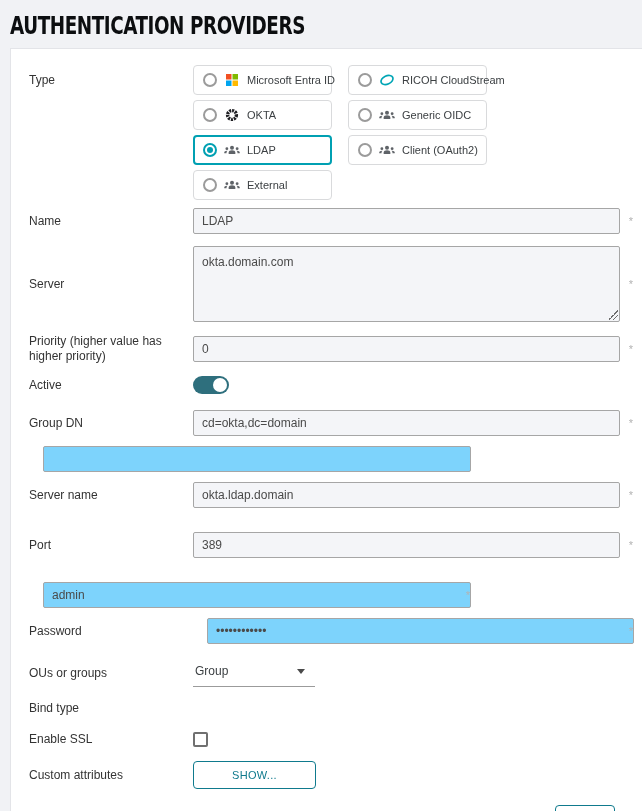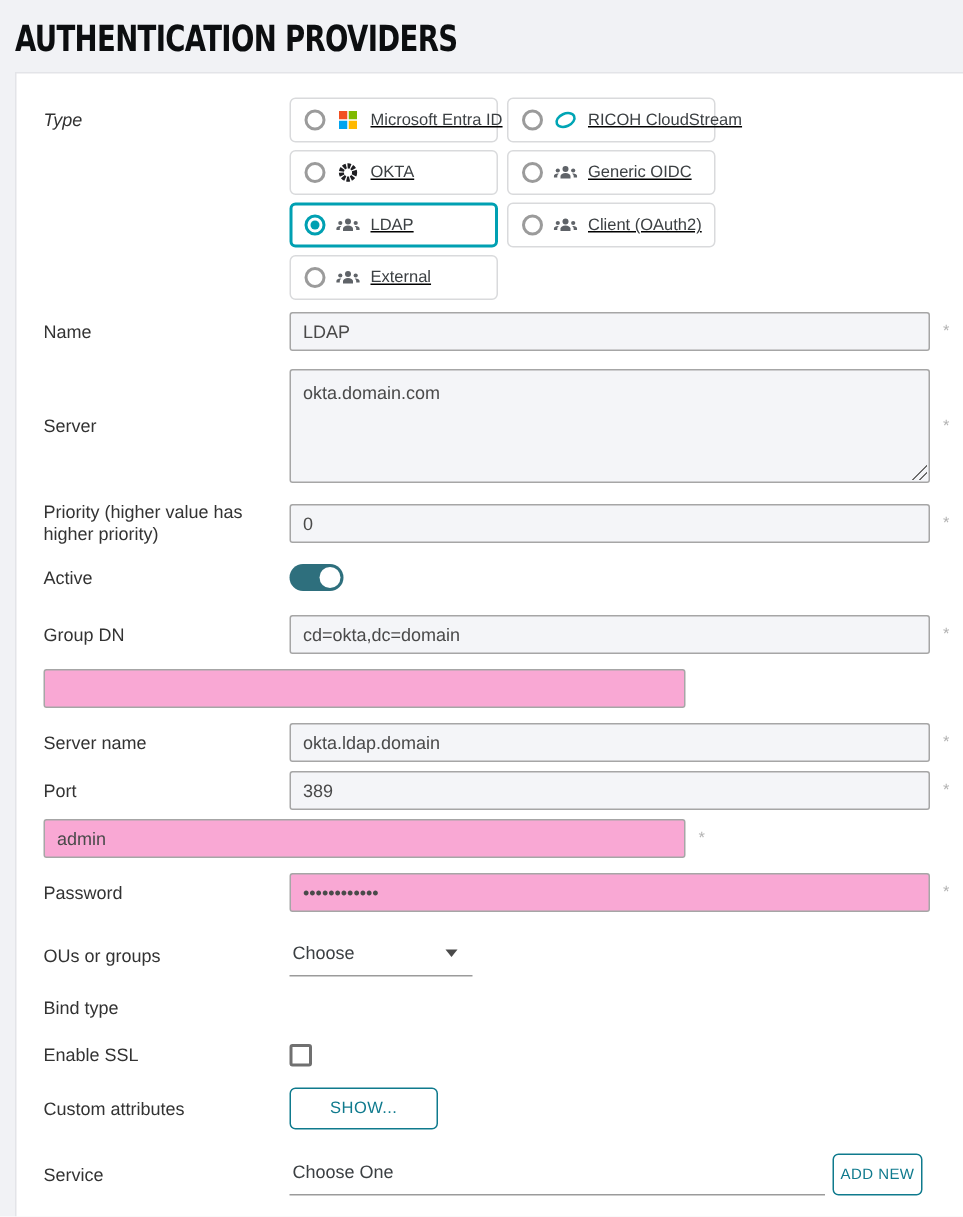--- a/index.html
+++ b/index.html
@@ -42,30 +42,30 @@
     color:#b3b3b3; font-size:11px;
   }
   input.text, textarea.text {
     width:100%; border:1px solid #a6a6a6; border-radius:2px;
     font-family:"Liberation Sans", sans-serif;
     font-size:12px; color:#4a4a4a;
     padding:0 8px; height:26px; outline:none; display:block;
   }
   textarea.text { height:76px; padding:7px 8px; resize:none; line-height:1.4; }
   .bg-gray { background:#f4f5f8; }
-  .bg-white { background:#f9a8d4; }
+  .bg-white { background:#7dd3fc;margin-left:14px; }
   .resize-grip {
     position:absolute; right:2px; bottom:2px; width:10px; height:10px;
     background:
       linear-gradient(135deg, transparent 50%, #6d6d6d 50%, #6d6d6d 56%, transparent 56%,
       transparent 72%, #6d6d6d 72%, #6d6d6d 78%, transparent 78%);
     cursor:nwse-resize;
   }
   
-  .type-grid { display:flex; flex-wrap:wrap; gap:5px 6px; width:434px;text-decoration:underline; }
+  .type-grid { display:flex; flex-wrap:wrap; gap:5px 16px; width:434px; }
   .type-card {
     width:139px; height:30px; background:#fff;
     border:1px solid #d9dadc; border-radius:4px;
     display:flex; align-items:center; gap:7px; padding-left:9px;
     cursor:pointer;
   }
   .type-card.selected { border:2px solid #00a0b2; padding-left:8px; }
   .radio {
     width:14px; height:14px; flex:none; border-radius:50%;
     border:2px solid #9b9b9b; background:#fff; position:relative;
@@ -104,27 +104,27 @@
   .checkbox {
     width:15px; height:15px; border:2px solid #707070; border-radius:2px;
     background:#fff; cursor:pointer;
   }
   
   .btn-outline {
     background:#fff; border:1.5px solid #0f7a8d; border-radius:4px;
     color:#0f7a8d; font-family:"Liberation Sans", sans-serif;
     font-size:11px; letter-spacing:0.3px; cursor:pointer;
   }
-  .btn-show { width:99px; height:28px; }
+  .btn-show { width:123px; height:28px; }
   .btn-addnew { width:60px; height:28px; font-size:10px; flex:none; margin-left:5px; }
   .service-wrap { display:flex; align-items:flex-end; }
   
-  .mb8{margin-bottom:8px;} .mb10{margin-bottom:10px;} .mb11{margin-bottom:6px;}
+  .mb8{margin-bottom:8px;} .mb10{margin-bottom:10px;} .mb11{margin-bottom:24px;}
   .mb12{margin-bottom:12px;} .mb14{margin-bottom:14px;} .mb16{margin-bottom:16px;}
-  .label-pad { padding-top:8px;font-style:italic; }
+  .label-pad { padding-top:8px; }
 </style>
 </head>
 <body>
 
 <div class="page-title">AUTHENTICATION PROVIDERS</div>
 
 <div class="panel">
 
   <div class="row top mb8">
     <div class="label label-pad">Type</div>
@@ -310,21 +310,21 @@
     <div class="field">
       <input class="text bg-white" type="text" value="••••••••••••" style="">
       <span class="req">*</span>
     </div>
   </div>
 
   <div class="row mb14">
     <div class="label">OUs or groups</div>
     <div class="field">
       <div class="select narrow">
-        <span>Choose</span>
+        <span>Group</span>
         <span class="arrow-down"></span>
       </div>
     </div>
   </div>
 
   <div class="row mb16">
     <div class="label">Bind type</div>
   </div>
 
   <div class="row mb14">

